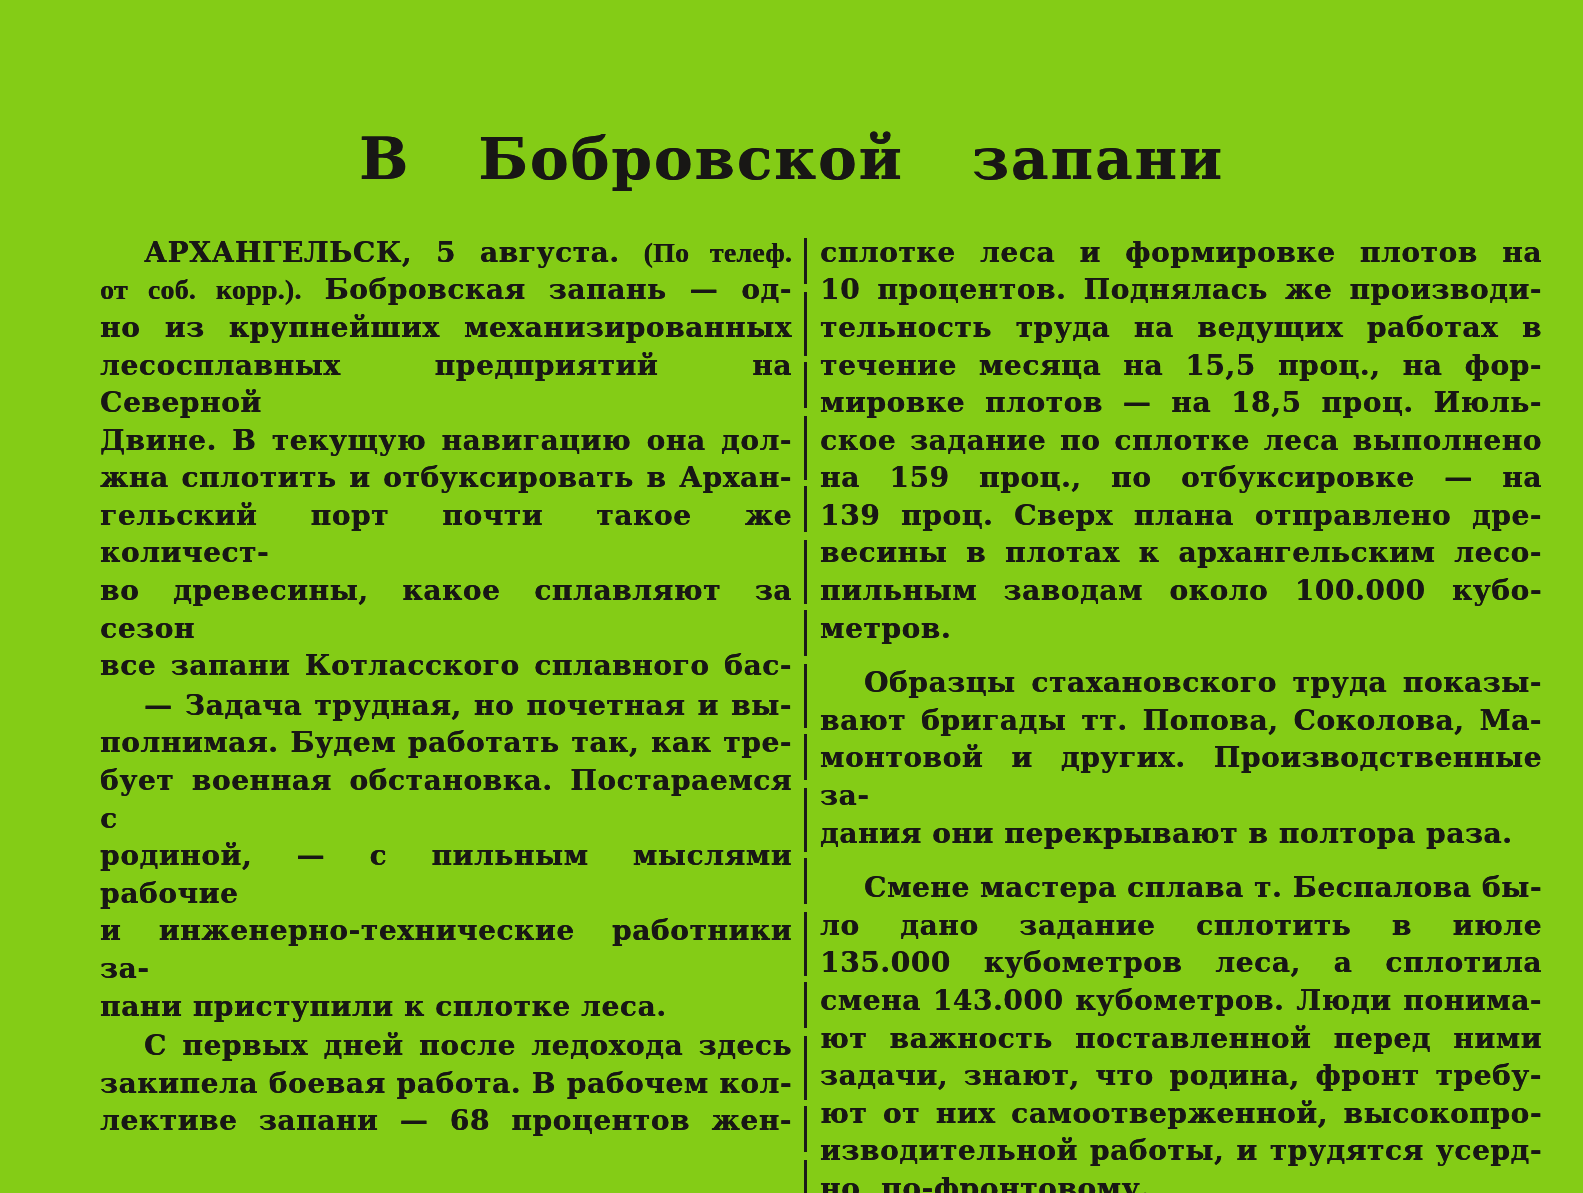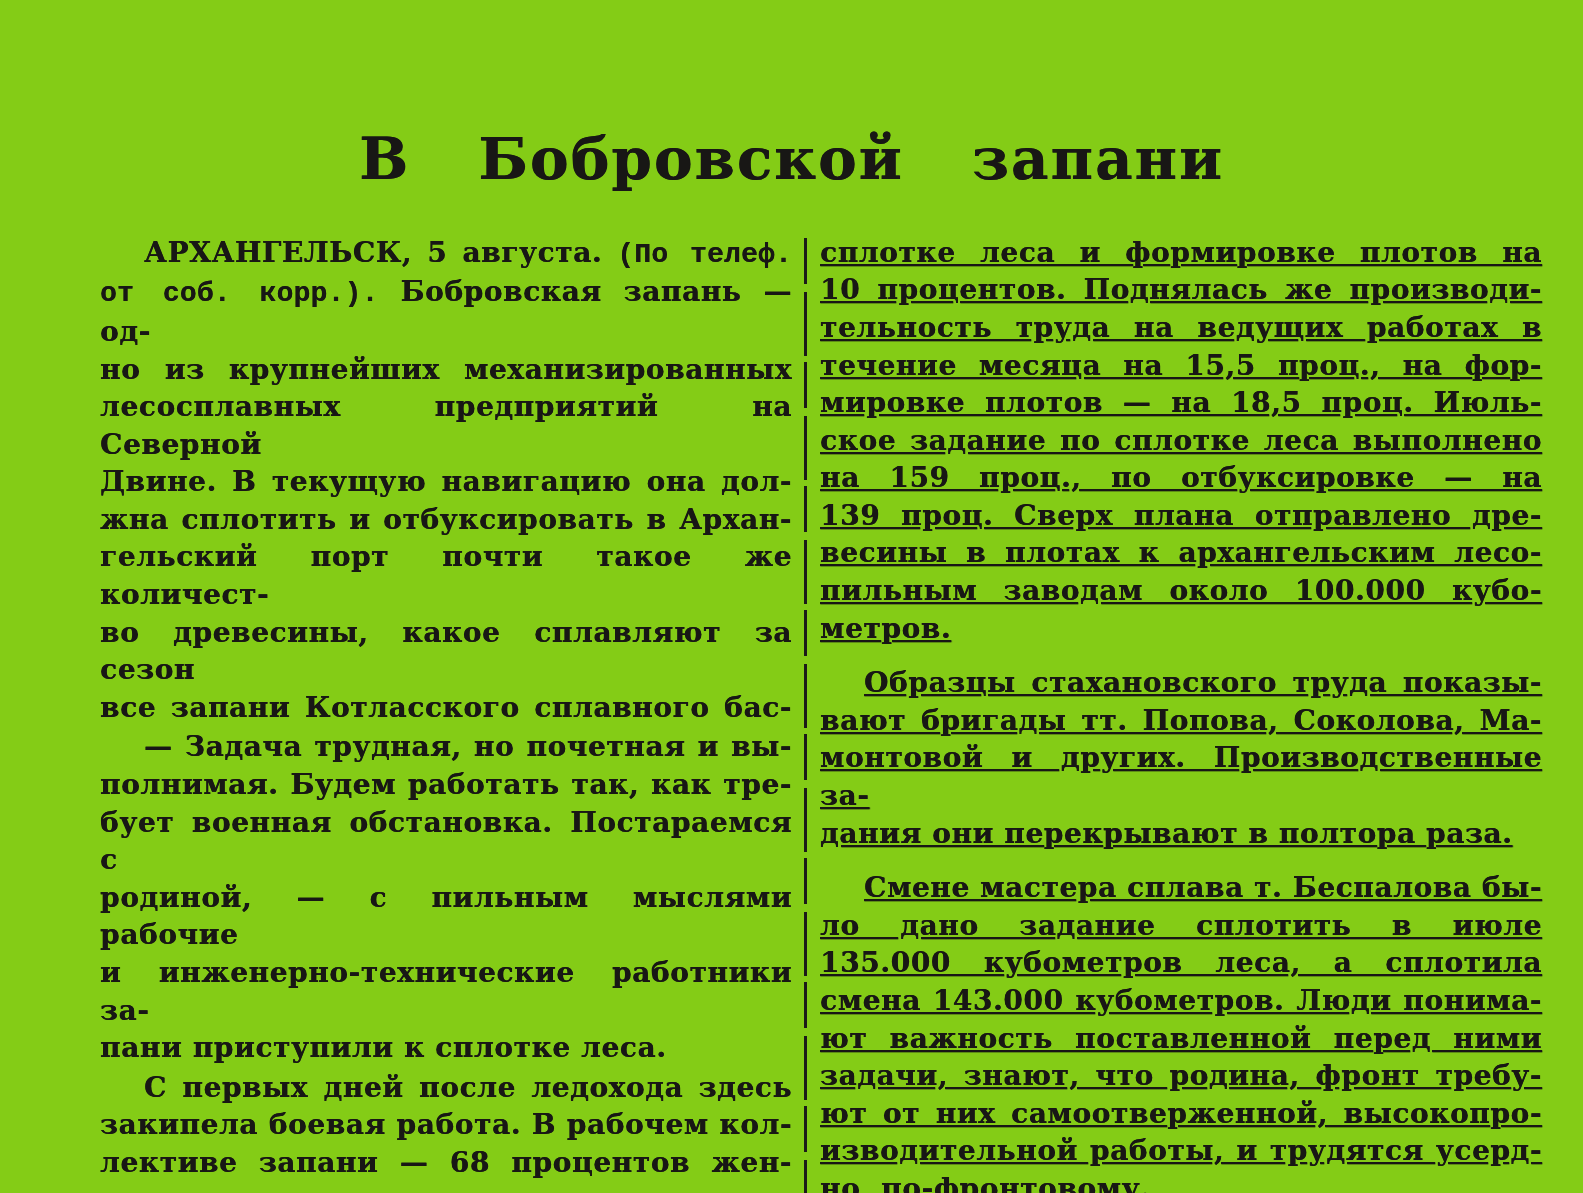--- a/index.html
+++ b/index.html
@@ -45,30 +45,30 @@
       to bottom,
       #1c1b19 0px, #1c1b19 46px,
       transparent 46px, transparent 54px,
       #1c1b19 54px, #1c1b19 118px,
       transparent 118px, transparent 124px
     );
     flex: 0 0 auto;
   }
   .para { margin: 0; }
   .col-left  .para { margin-bottom: 2px; }
-  .col-right .para { margin-bottom: 17px; text-decoration: underline; }
+  .col-right .para { margin-bottom: 17px; }
   .col .para:last-child { margin-bottom: 0; }
   .line {
     text-align: justify;
     text-align-last: justify;
   }
   .line.last { text-align-last: left; }
   .para.indent .line:first-child { text-indent: 44px; }
   b.bld {
-    font-family: Liberation Mono, monospace;
+    font-family: Liberation Serif, serif;
     font-weight: 700;
     letter-spacing: 0.2px;
   }
 </style>
 </head>
 <body>
 
 <div class="page">
   <h1 class="title">В Бобровской запани</h1>
   <div class="cols">

